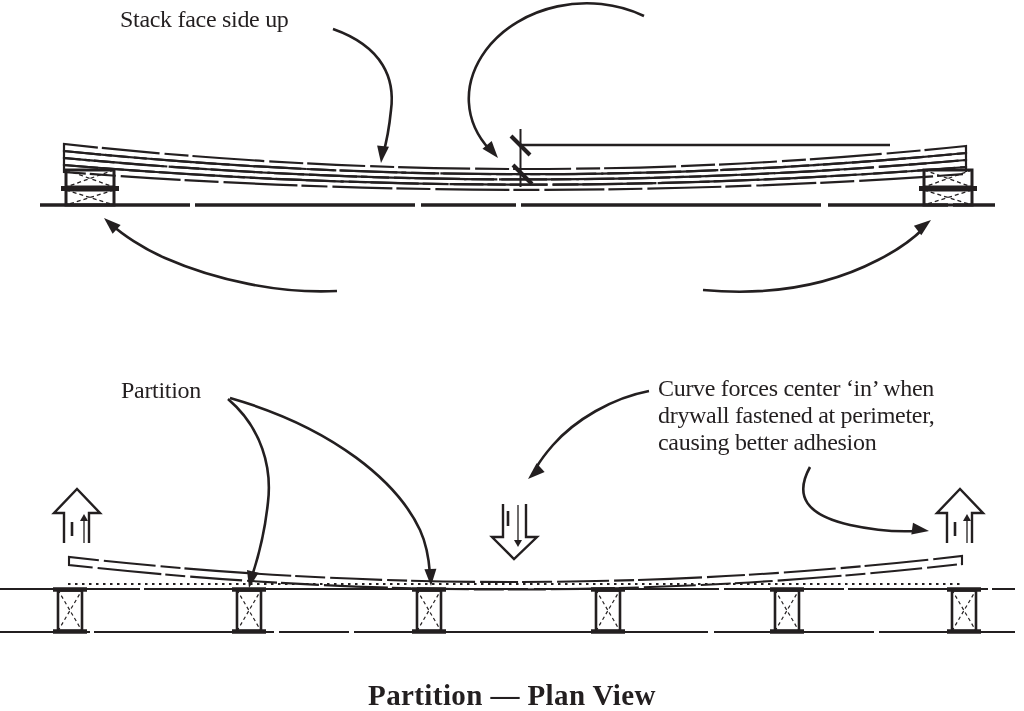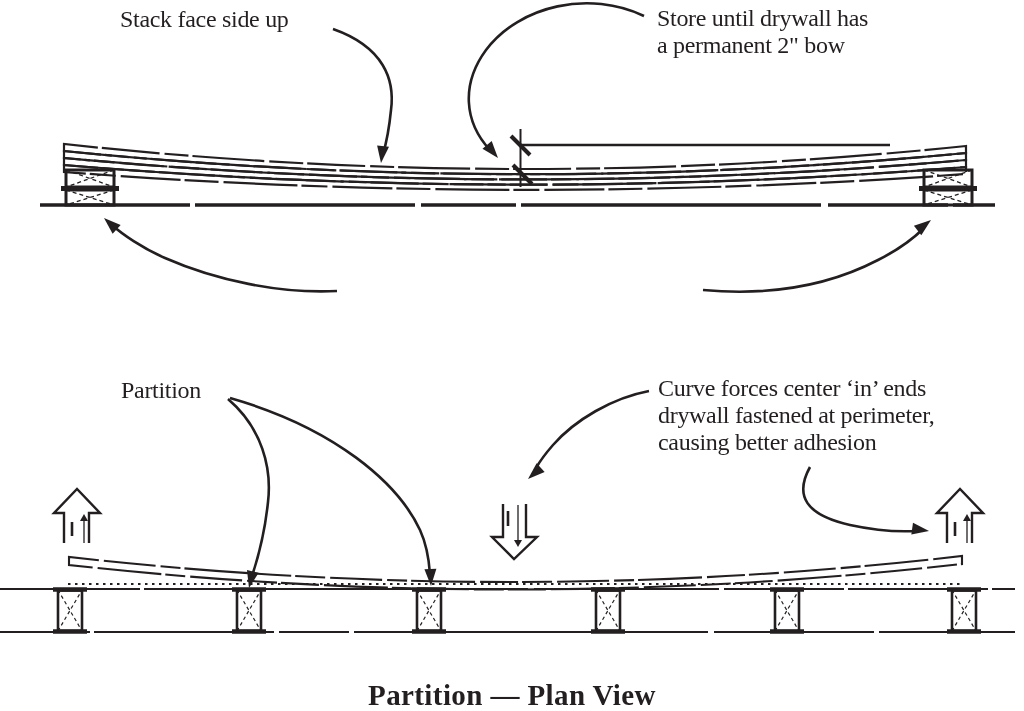--- a/index.html
+++ b/index.html
@@ -172,24 +172,22 @@
       </g>
       <g>
         <path class="ink" stroke-width="2.6" d="M810,467 C794,496 806,515 850,525 C873,530 898,532 916,531"></path>
         <polygon fill="#231f20" points="0,0 -17,6 -17,-6" transform="translate(929,531) rotate(8)"></polygon>
       </g>
     </g>
   </svg>
 
   <div class="label" style="left:120px; top:6px;">Stack face side up</div>
 
-  <div class="label" style="left:657px; top:5px;">Store until drywall has
-a permanent 2" bow</div>
 
 
   <div class="label" style="left:121px; top:377px;">Partition</div>
 
-  <div class="label" style="left:658px; top:375px;">Curve forces center ‘in’ ends
+  <div class="label" style="left:658px; top:375px;">Curve forces center ‘in’ when
 drywall fastened at perimeter,
 causing better adhesion</div>
 
   <div class="title">Partition — Plan View</div>
 </div>
 
 </body></html>

